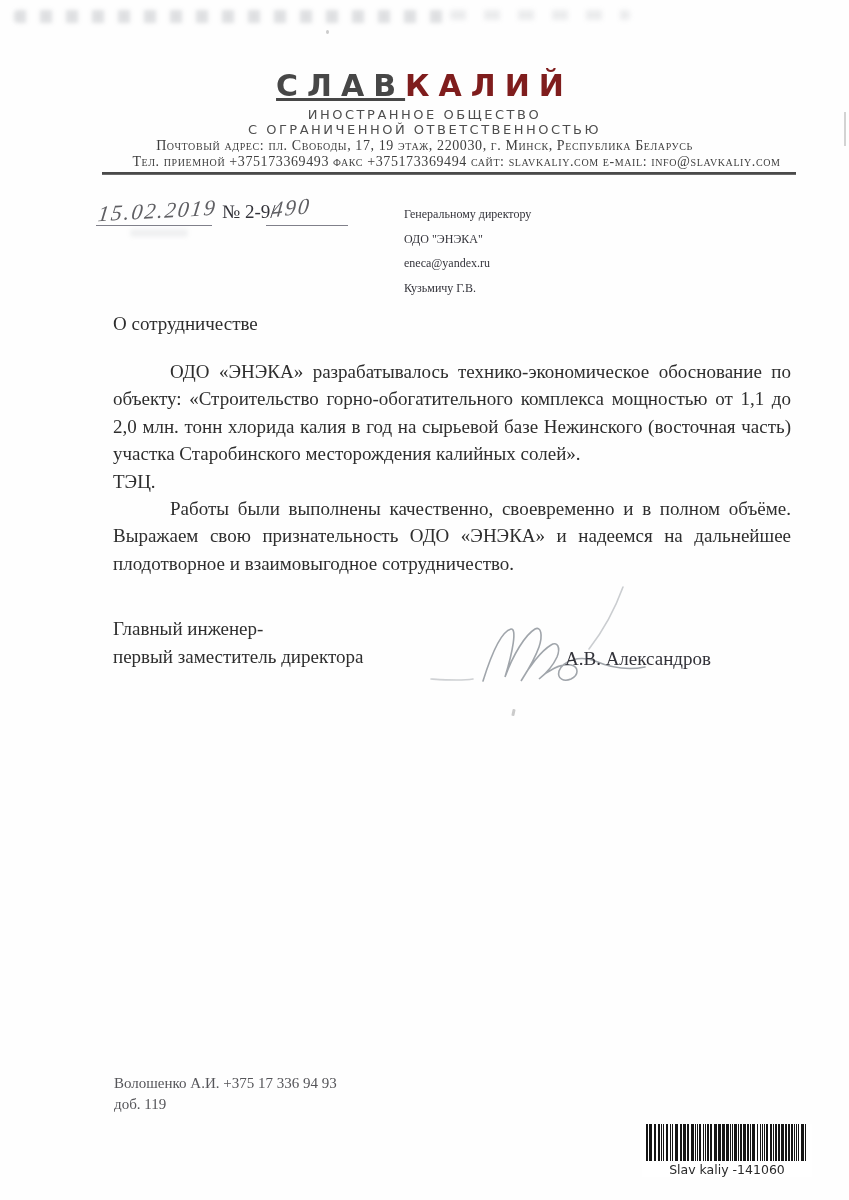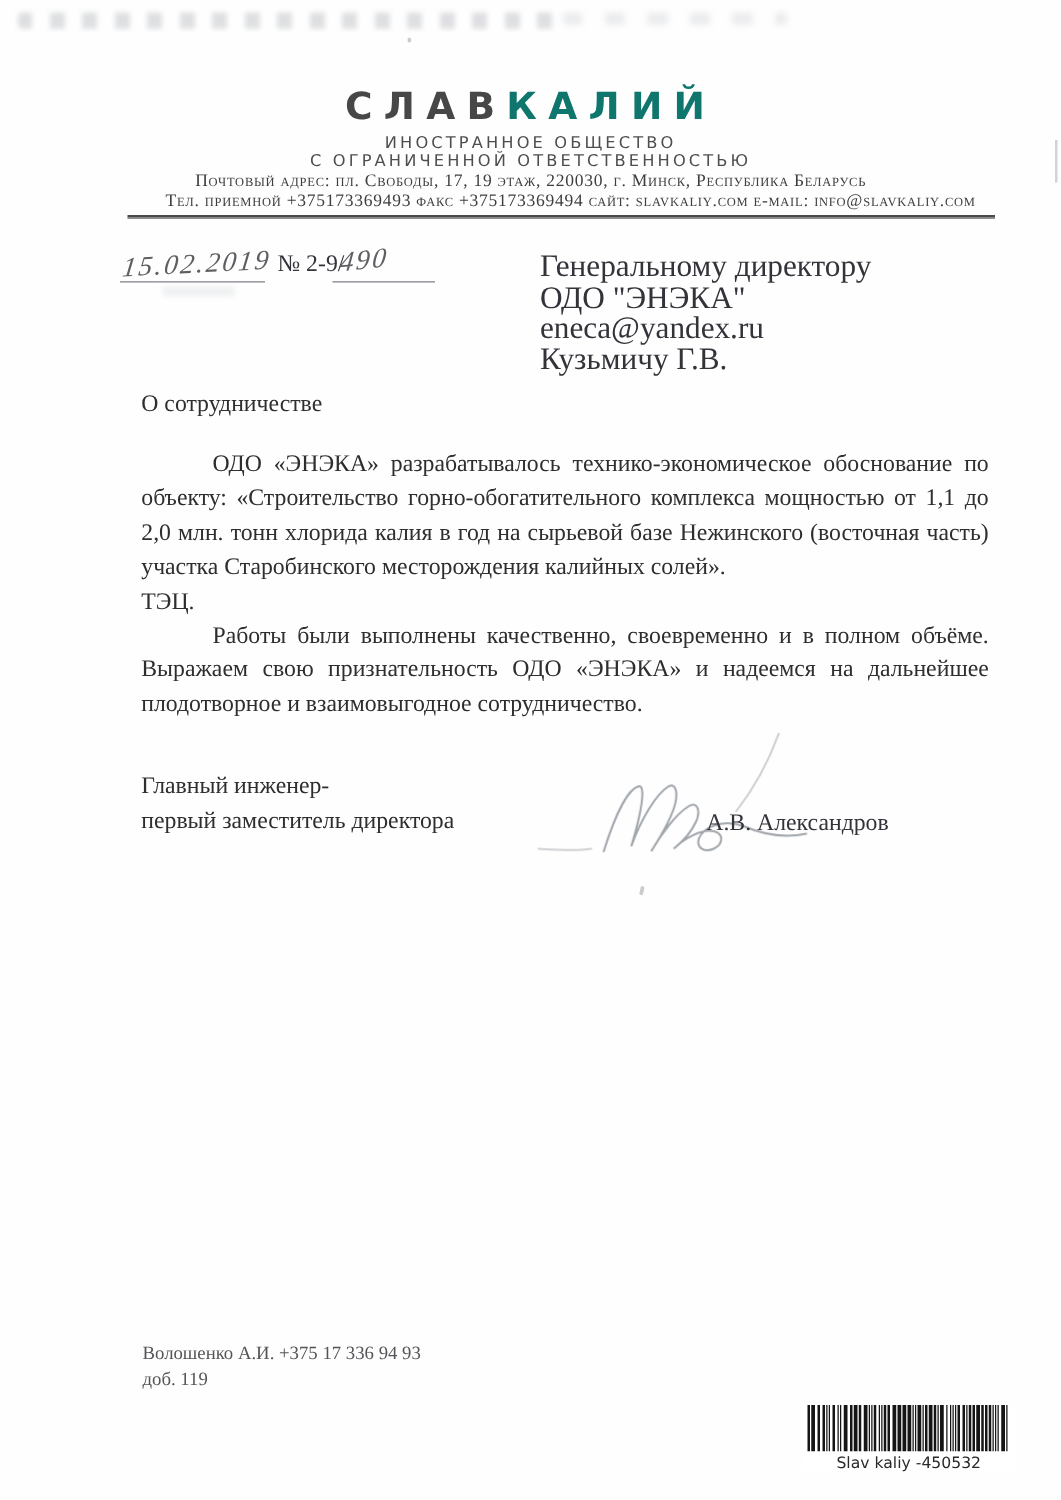--- a/index.html
+++ b/index.html
@@ -35,22 +35,22 @@
   .smudge-edge { left: 844px; top: 112px; width: 2px; height: 34px; background:#b5b5b5; opacity:.6; }
 
   
   .logo {
     position: absolute; top: 68px; left: 0; width: 100%;
     text-align: center;
     font-family: "DejaVu Sans", "Liberation Sans", sans-serif;
     font-size: 30px; font-weight: bold; letter-spacing: 9px;
     white-space: nowrap;
   }
-  .logo .p1 { color: #474747; }
-  .logo .p2 { color: #0f766e; }
+  .logo .p1 { color: #474747; text-decoration: underline; }
+  .logo .p2 { color: #7f1d1d; }
   .org-line {
     position: absolute; left: 0; width: 100%; text-align: center;
     font-family: "DejaVu Sans", "Liberation Sans", sans-serif;
     font-size: 13px; letter-spacing: 2.5px; color: #4e4e4e;
     white-space: nowrap;
   }
   .org-line1 { top: 107px; }
   .org-line2 { top: 122px; }
   .addr-line {
     position: absolute; left: 0; width: 100%; text-align: center;
@@ -72,22 +72,22 @@
     font-size: 22px; white-space: nowrap;
   }
   .hw-date { position: absolute; left: 2px; top: 0; transform: rotate(-3deg) skewX(-10deg); }
   .date-underline { position: absolute; left: 0; top: 27px; width: 116px; border-bottom: 1.2px solid #80808a; }
   .num-prefix { position: absolute; left: 126px; top: 3px; font-size: 19px; color: #33333a; white-space: nowrap; }
   .hw-num { position: absolute; left: 176px; top: -3px; transform: rotate(-6deg) skewX(-12deg); }
   .num-underline { position: absolute; left: 170px; top: 27px; width: 82px; border-bottom: 1.2px solid #80808a; }
 
   
   .recipient {
-    position: absolute; top: 202px; left: 432px;
-    font-size: 25px; line-height: 24.5px; color: #33333a;
+    position: absolute; top: 202px; left: 404px;
+    font-size: 12px; line-height: 24.5px; color: #33333a;
   }
 
   
   .subject { position: absolute; top: 313px; left: 113px; font-size: 19px; color: #2e2e2e; }
   .body-text {
     position: absolute; top: 358px; left: 113px; width: 678px;
     font-size: 19px; line-height: 27.4px; text-align: justify; color: #2e2e2e;
   }
   .body-text p.indent { text-indent: 57px; }
   .body-text p.noindent { text-indent: 0; text-align: left; }
@@ -225,16 +225,16 @@
         <i style="width:3px;margin-right:1px"></i>
         <i style="width:2px;margin-right:1px"></i>
         <i style="width:2px;margin-right:1px"></i>
         <i style="width:2px;margin-right:1px"></i>
         <i style="width:1px;margin-right:1px"></i>
         <i style="width:1px;margin-right:1px"></i>
         <i style="width:1px;margin-right:2px"></i>
         <i style="width:3px;margin-right:1px"></i>
         <i style="width:1px;margin-right:2px"></i>
       </div>
-    <div class="barcode-label">Slav kaliy -450532</div>
+    <div class="barcode-label">Slav kaliy -141060</div>
   </div>
 
 </div>
 
 </body></html>

